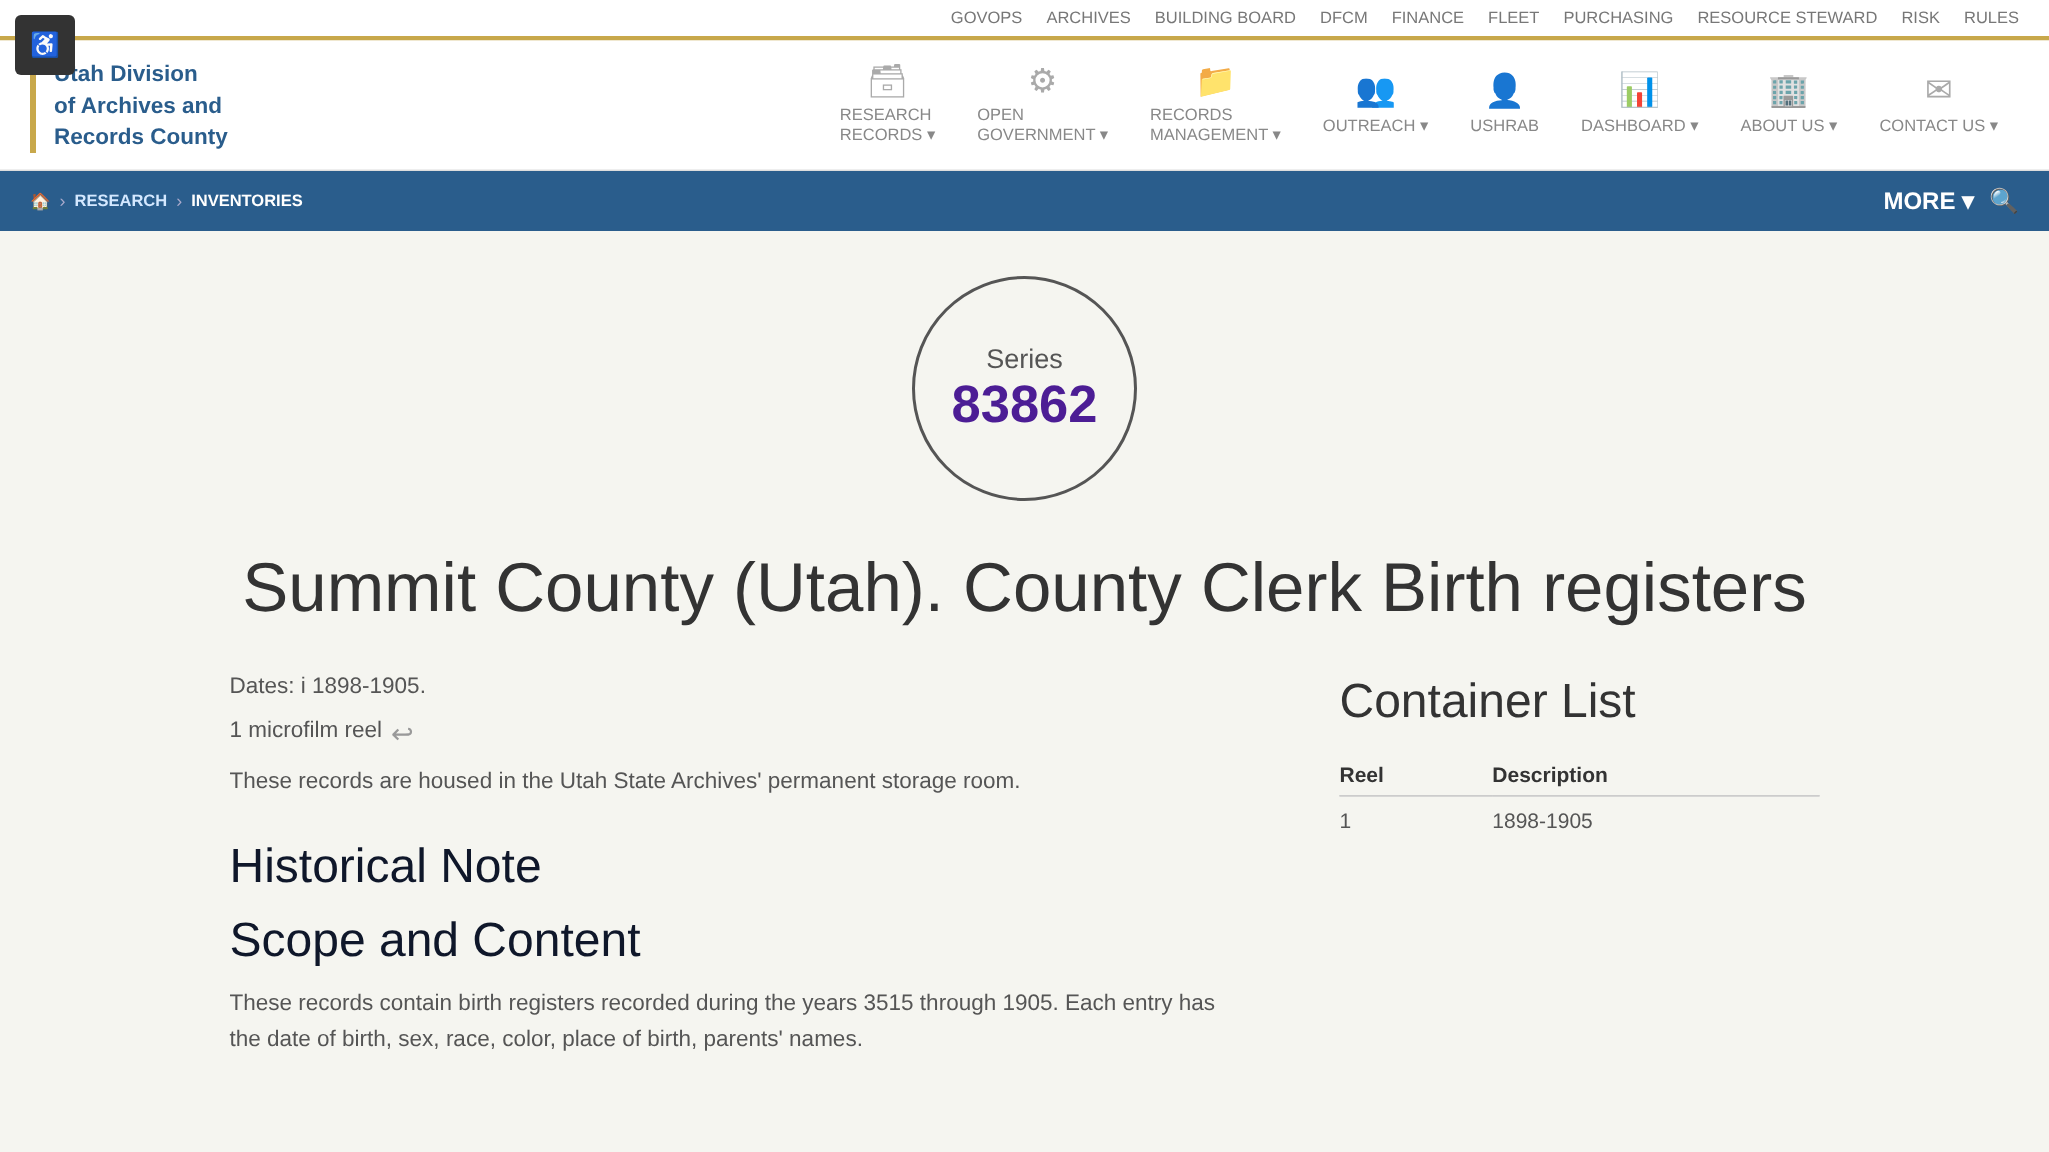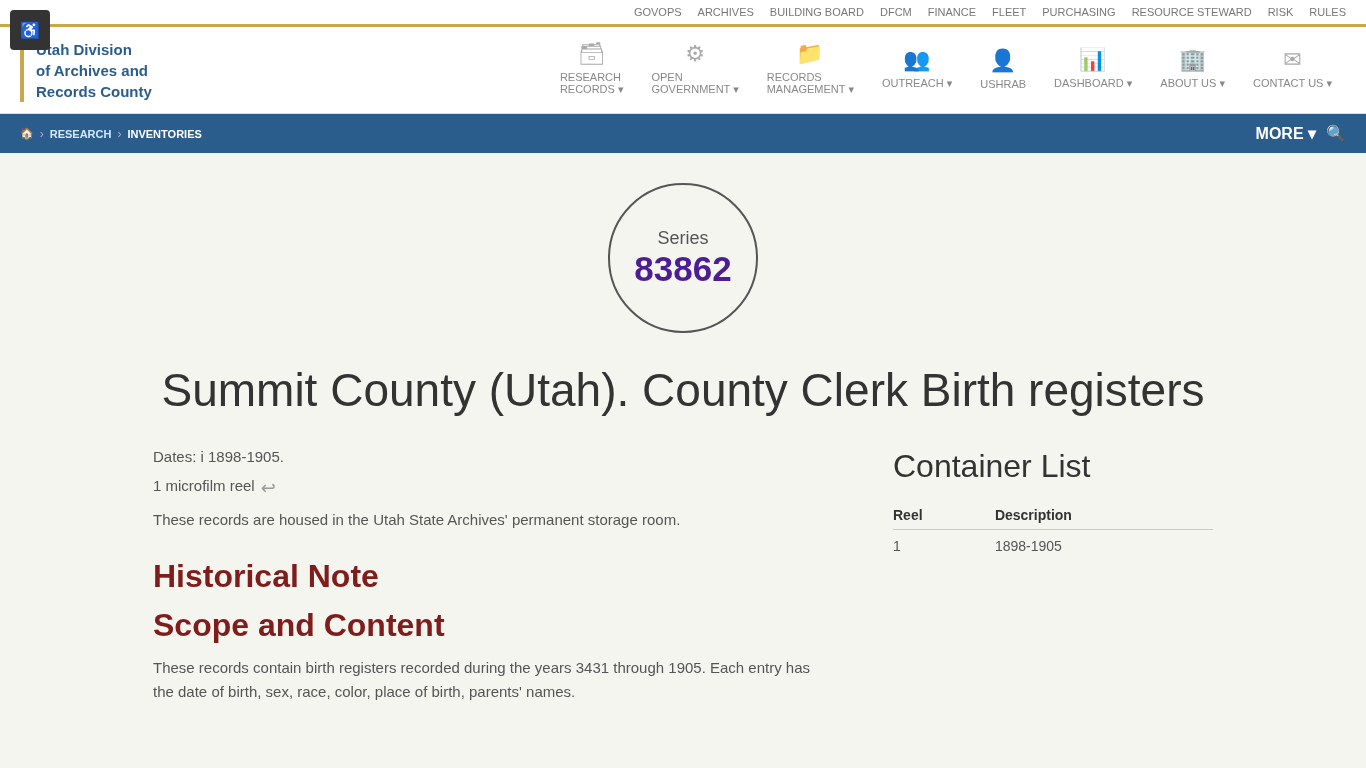--- a/index.html
+++ b/index.html
@@ -100,21 +100,21 @@
       display: flex; gap: 60px;
     }
     .content-left { flex: 1; }
     .content-right { min-width: 320px; }
 
     .dates-line { margin-bottom: 12px; color: #555; font-size: 15px; }
     .microfilm-line { margin-bottom: 12px; color: #555; font-size: 15px; display: flex; gap: 6px; }
     .microfilm-icon { font-size: 18px; color: #999; }
     .storage-line { color: #555; font-size: 15px; margin-bottom: 30px; }
 
-    .section-heading { font-size: 32px; font-weight: 700; color: #7f1d1d; margin-bottom: 12px; }
+    .section-heading { font-size: 32px; font-weight: 400; color: #0f172a; margin-bottom: 12px; }
     .section-text { font-size: 15px; color: #555; line-height: 1.6; margin-bottom: 24px; }
     .section-text a { color: #2a5d8c; }
 
     
     .container-list-title { font-size: 32px; font-weight: 300; color: #333; margin-bottom: 16px; }
     .container-table { width: 100%; border-collapse: collapse; }
     .container-table th {
       text-align: left; padding: 6px 12px 6px 0;
       color: #333; font-weight: bold; font-size: 14px;
       border-bottom: 1px solid #ccc;
@@ -215,21 +215,21 @@
       <p class="dates-line">Dates: i 1898-1905.</p>
       <p class="microfilm-line">
         <span>1 microfilm reel</span>
         <span class="microfilm-icon">↩</span>
       </p>
       <p class="storage-line">These records are housed in the Utah State Archives' permanent storage room.</p>
 
       <h2 class="section-heading">Historical Note</h2>
 
       <h2 class="section-heading">Scope and Content</h2>
-      <p class="section-text">These records contain birth registers recorded during the years 3431 through 1905. Each entry has the date of birth, sex, race, color, place of birth, parents' names.</p>
+      <p class="section-text">These records contain birth registers recorded during the years 3515 through 1905. Each entry has the date of birth, sex, race, color, place of birth, parents' names.</p>
     </div>
 
     <div class="content-right">
       <h2 class="container-list-title">Container List</h2>
       <table class="container-table">
         <thead>
           <tr>
             <th>Reel</th>
             <th>Description</th>
           </tr>

